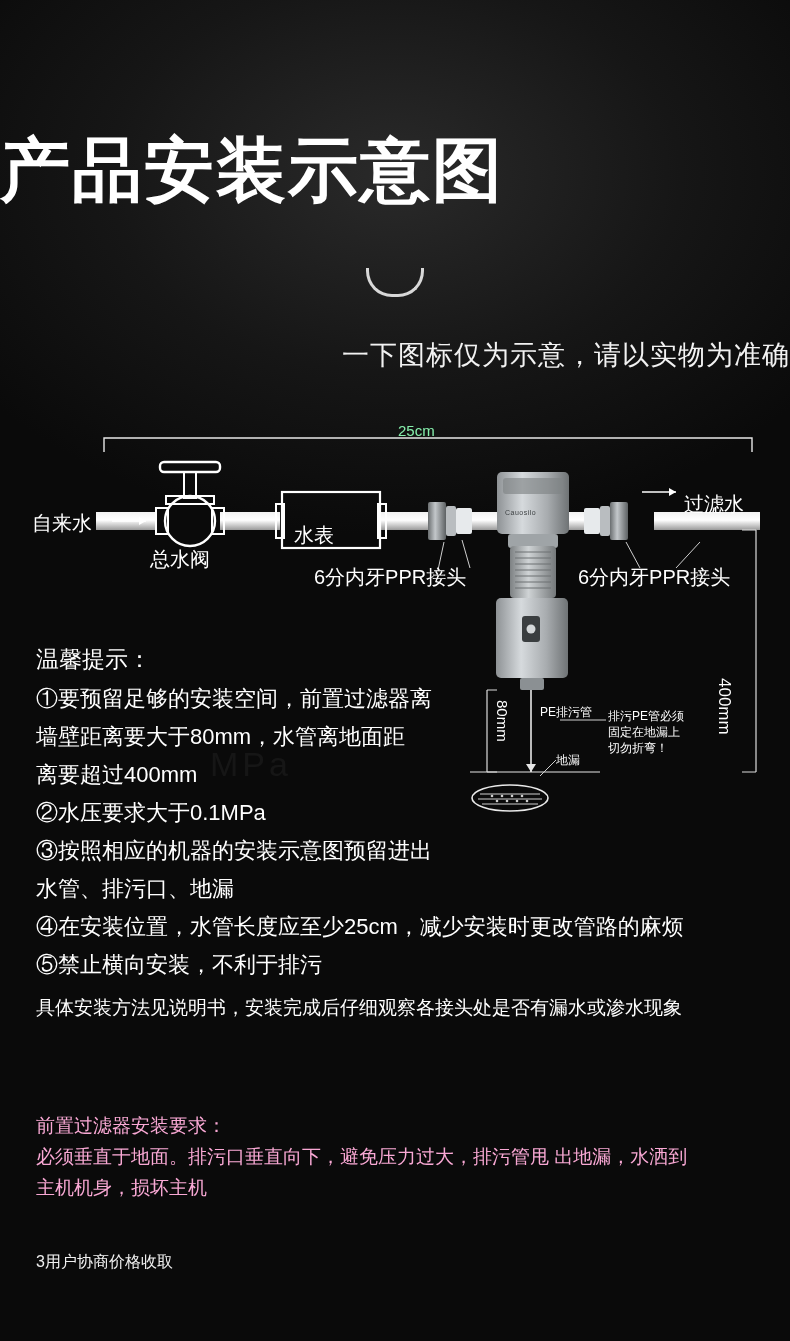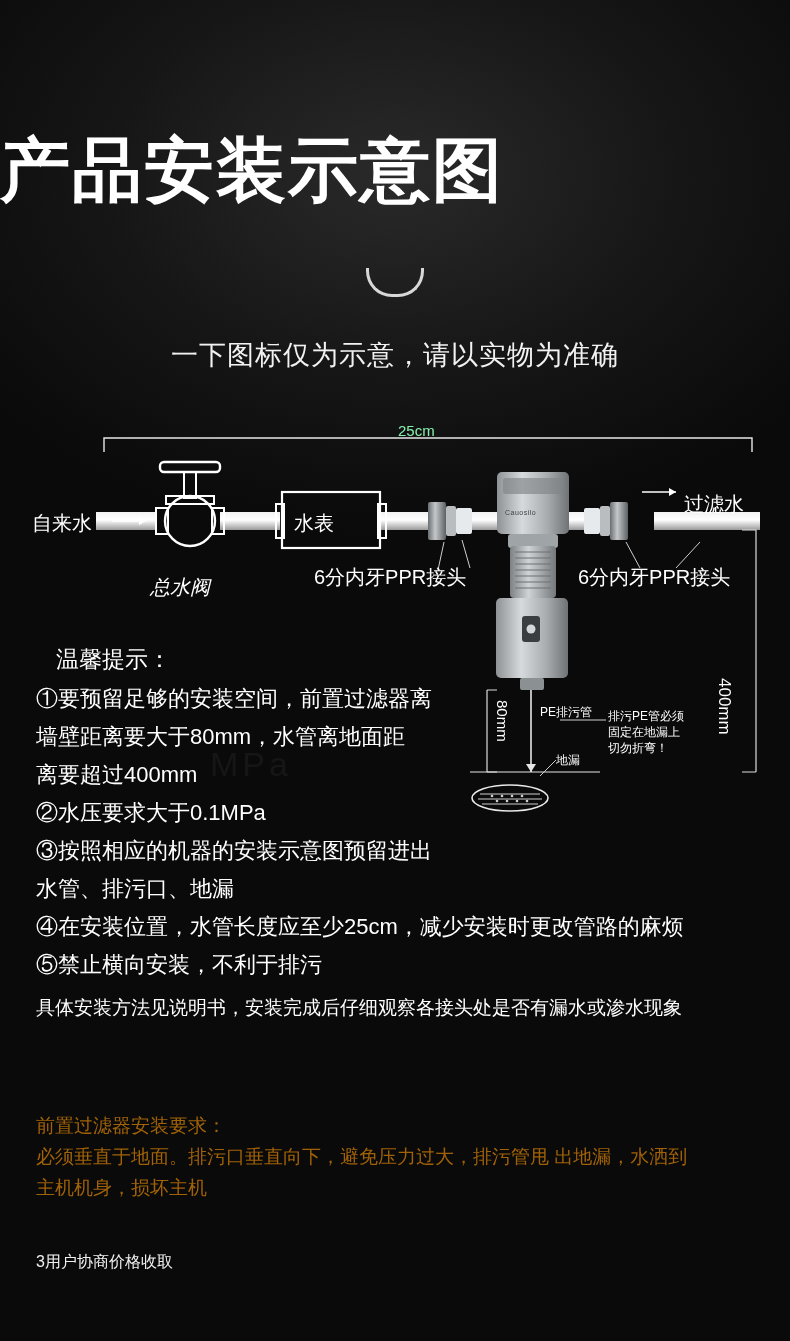--- a/index.html
+++ b/index.html
@@ -46,21 +46,21 @@
     height: 26px;
     border: 3px solid #d8d8d8;
     border-top: none;
     border-radius: 0 0 26px 26px;
   }
   .subtitle {
     position: absolute;
     top: 337px;
     left: 0;
     right: 0;
-    text-align: center;
+    text-align: right;
     font-size: 27px;
     color: #f2f2f2;
     letter-spacing: 1px;
   }
 
   
   .diagram {
     position: absolute;
     left: 0;
     top: 400px;
@@ -96,41 +96,40 @@
     left: 36px;
     top: 640px;
     width: 500px;
     font-size: 22px;
     line-height: 38px;
     color: #ffffff;
   }
   .tips-head {
     font-size: 23px;
     margin-bottom: 2px;
-    margin-left: 20px;
   }
   .tips .wide {
     width: 730px;
   }
   .note-line {
     position: absolute;
     left: 36px;
     top: 995px;
     width: 740px;
     font-size: 19px;
     color: #ffffff;
   }
   .req {
     position: absolute;
     left: 36px;
     top: 1110px;
     width: 740px;
     font-size: 19px;
     line-height: 31px;
-    color: #a16207;
+    color: #f9a8d4;
   }
   .footnote {
     position: absolute;
     left: 36px;
     top: 1248px;
     width: 730px;
     font-size: 16px;
     line-height: 28px;
     color: #f0f0f0;
   }
@@ -268,22 +267,22 @@
       <path d="M642 92 L676 92" stroke="#ffffff" stroke-width="1.6"></path>
       <path d="M676 92 l-7 -4 l0 8 z" fill="#ffffff"></path>
 
       <path d="M606 320 L560 320" stroke="#cfcfcf" stroke-width="1"></path>
       <path d="M556 360 L540 376" stroke="#cfcfcf" stroke-width="1"></path>
     </svg>
 
     <div class="dim-label" style="left:398px; top:22px;">25cm</div>
 
     <div class="lbl" style="left:32px; top:110px;text-align:right;">自来水</div>
-    <div class="lbl" style="left:150px; top:174px;font-style:italic;">总水阀</div>
-    <div class="lbl" style="left:294px; top:110px;">水表</div>
+    <div class="lbl" style="left:150px; top:146px;">总水阀</div>
+    <div class="lbl" style="left:294px; top:122px;">水表</div>
     <div class="lbl" style="left:314px; top:164px;">6分内牙PPR接头</div>
     <div class="lbl" style="left:578px; top:164px;">6分内牙PPR接头</div>
     <div class="lbl" style="left:684px; top:84px;margin-top:7px;">过滤水</div>
 
     <div class="lbl-sm" style="left:505px; top:108px; font-size:7px; letter-spacing:0.5px; color:#3d4143;">Cauosilo</div>
 
     <div class="lbl-sm" style="left:540px; top:304px;">PE排污管</div>
     <div class="lbl-sm" style="left:556px; top:352px;">地漏</div>
     <div class="lbl-sm" style="left:608px; top:308px; white-space:pre-line;">排污PE管必须
 固定在地漏上

